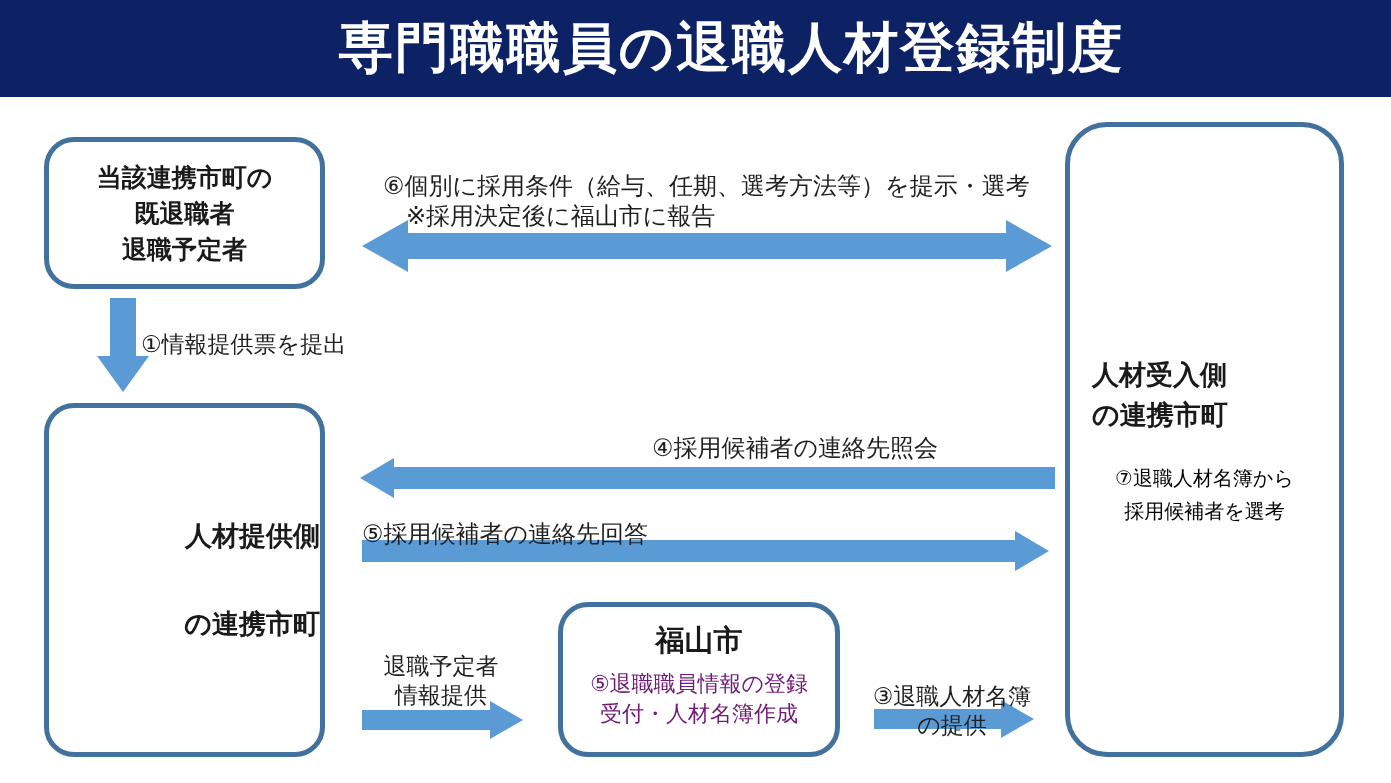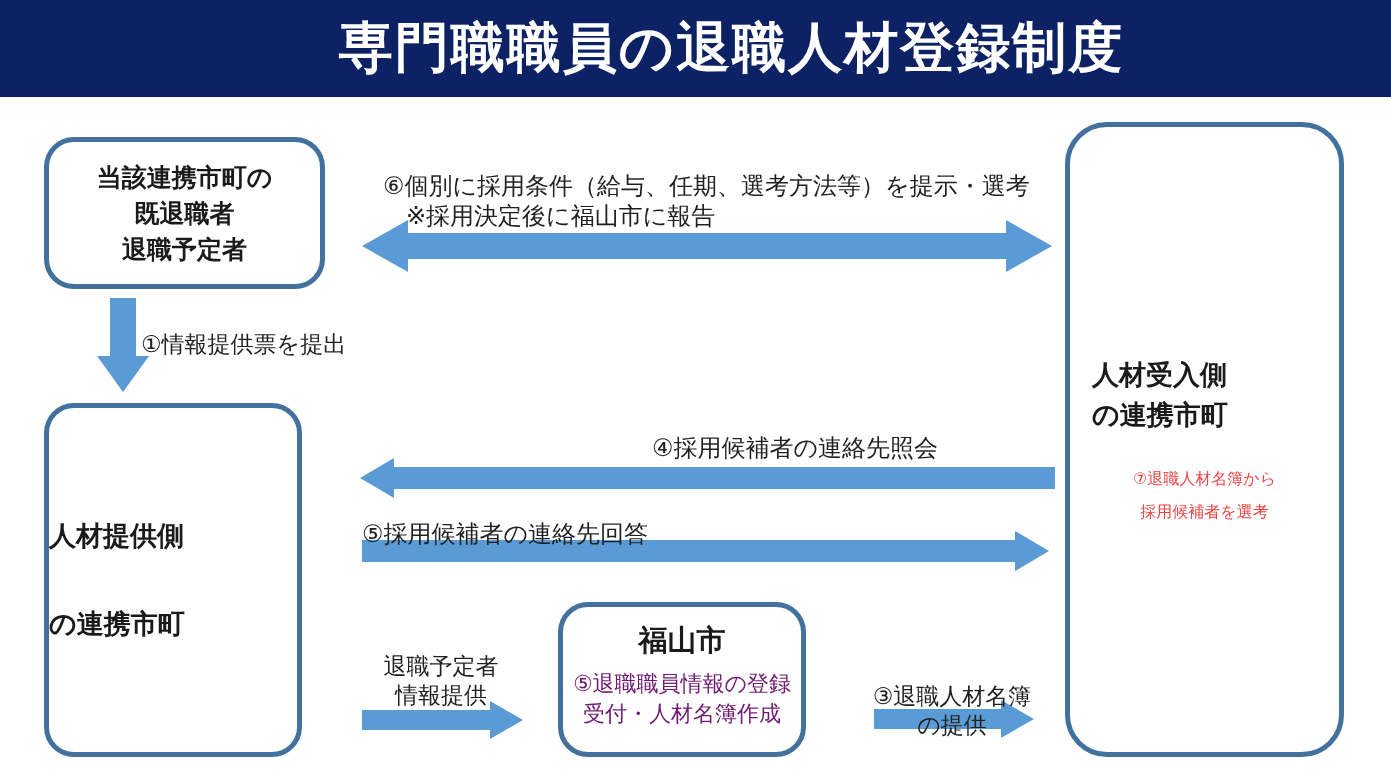--- a/index.html
+++ b/index.html
@@ -16,29 +16,29 @@
   
   .banner{position:absolute;left:0;top:0;width:1391px;height:97px;background:var(--banner);
           display:flex;align-items:center;justify-content:center;padding-left:36px;}
   .banner h1{margin:0;font-size:54px;font-weight:700;color:var(--title-text);letter-spacing:2px;}
 
   
   .rbox{position:absolute;background:#fff;border:5px solid var(--border);border-radius:30px;box-sizing:border-box;}
   .box-retirees{left:44px;top:137px;width:281px;height:152px;display:flex;flex-direction:column;
                 align-items:center;justify-content:center;}
   .box-retirees .bline{font-size:25px;font-weight:700;line-height:36px;text-align:center;}
-  .box-provider{left:44px;top:403px;width:258px;height:354px;display:flex;flex-direction:column;
-                align-items:flex-start;justify-content:center;gap:48px;}
+  .box-provider{left:44px;top:403px;width:281px;height:354px;display:flex;flex-direction:column;
+                align-items:flex-end;justify-content:center;gap:48px;}
   .box-provider .bline{font-size:27px;font-weight:700;line-height:40px;text-align:center;}
   .box-receiver{left:1065px;top:122px;width:279px;height:635px;border-radius:42px;}
   .box-receiver .title-block{position:absolute;left:0;top:228px;width:100%;text-align:left;margin-left:22px;}
   .box-receiver .title-block .bline{font-size:27px;font-weight:700;line-height:40px;}
   .box-receiver .note-block{position:absolute;left:0;top:335px;width:100%;text-align:center;}
-  .box-receiver .note-block .nline{font-size:16px;line-height:33px;color:#ef4444;}
-  .box-fukuyama{left:558px;top:602px;width:248px;height:155px;display:flex;flex-direction:column;
+  .box-receiver .note-block .nline{font-size:20px;line-height:33px;color:#000000;}
+  .box-fukuyama{left:558px;top:602px;width:282px;height:155px;display:flex;flex-direction:column;
                 align-items:center;padding-top:14px;}
   .box-fukuyama .btitle{font-size:29px;font-weight:700;line-height:38px;}
   .box-fukuyama .nline{font-size:22px;line-height:30px;color:#701a75;text-align:center;}
   .box-fukuyama .note-block{margin-top:10px;}
 
   
   .arrow{position:absolute;}
   .shaft{position:absolute;background:var(--arrow);}
   .tri{position:absolute;width:0;height:0;}
 

